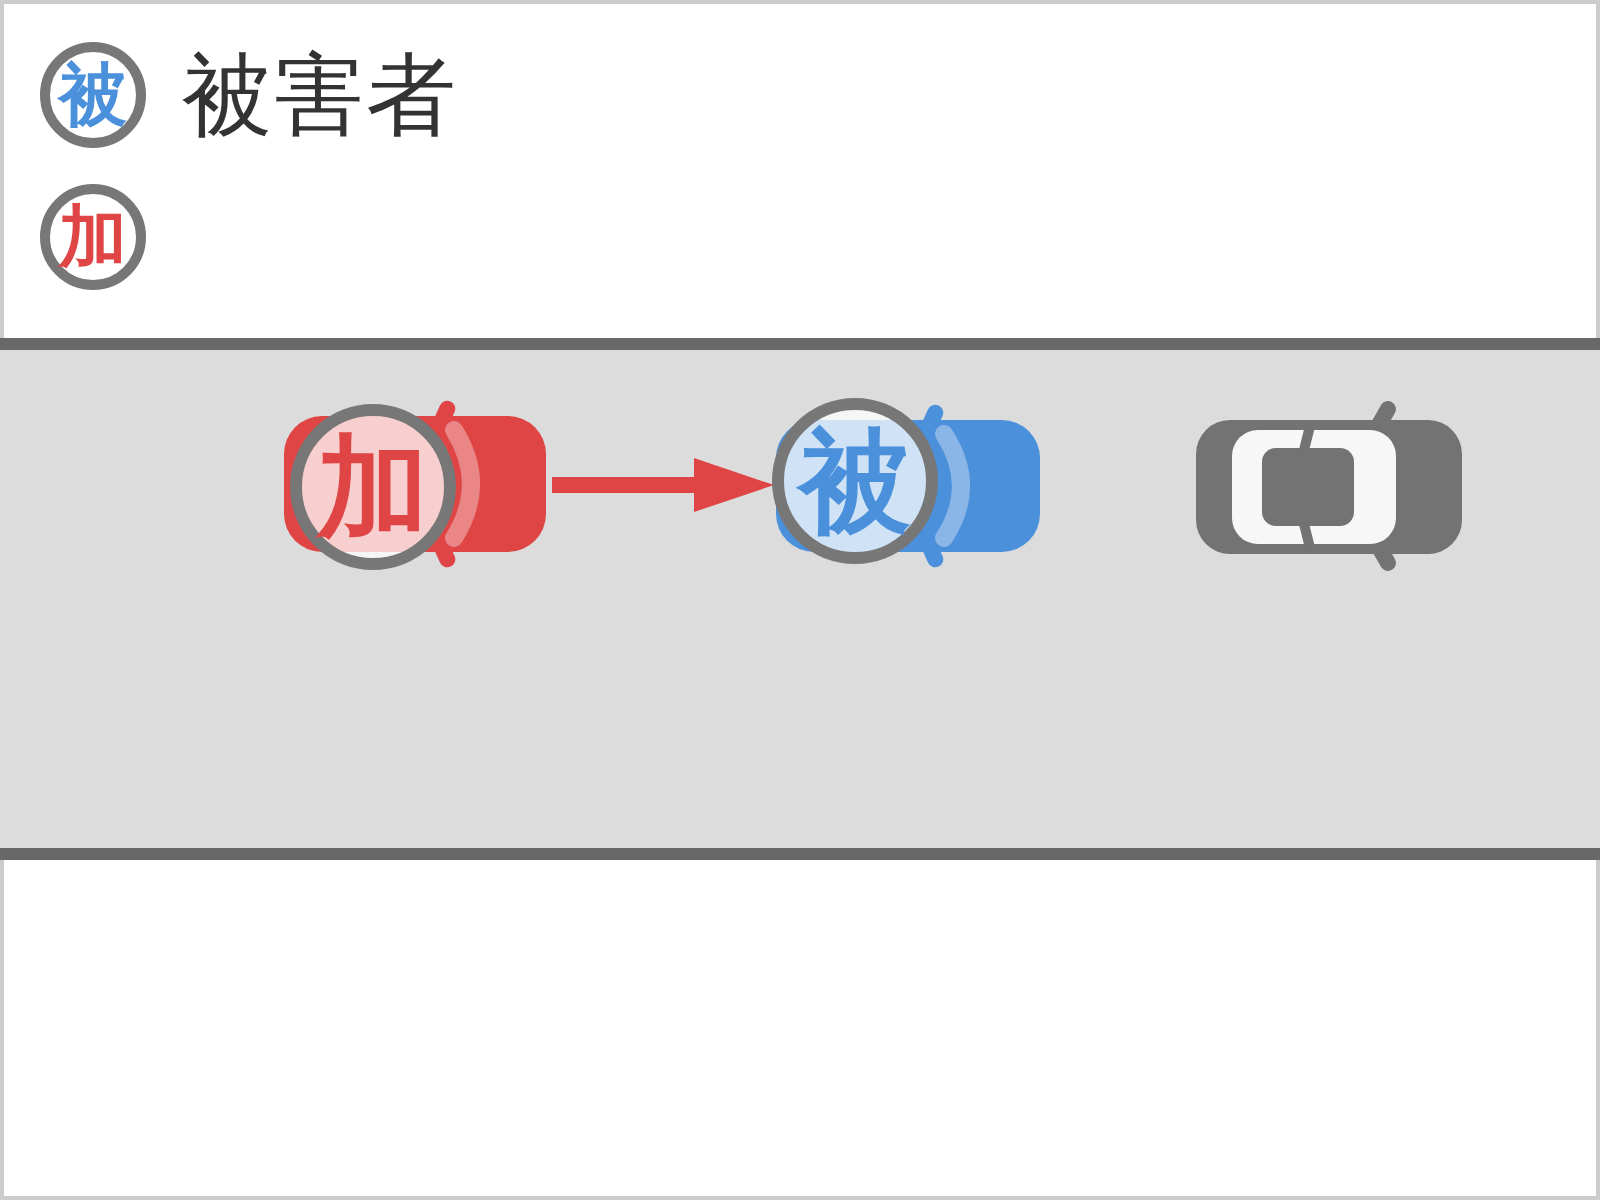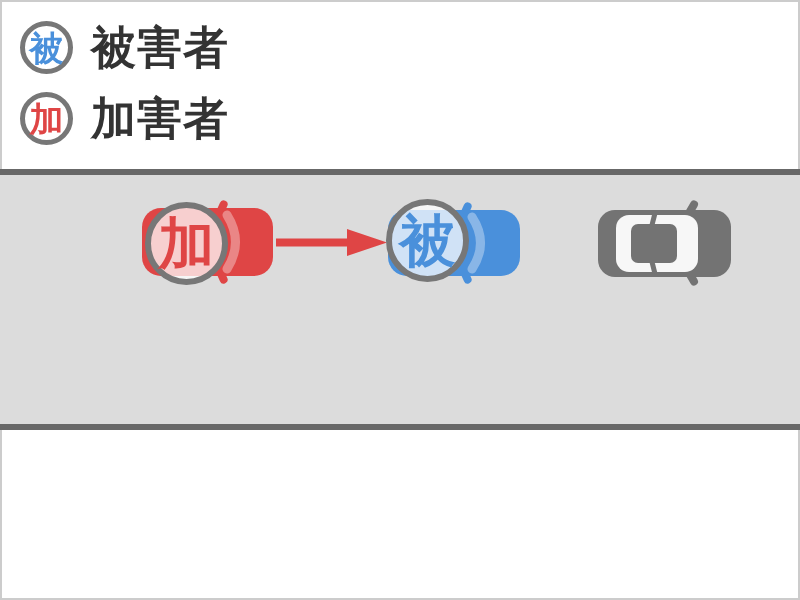--- a/index.html
+++ b/index.html
@@ -22,21 +22,21 @@
   .legend-row{position:absolute;left:20px;display:flex;align-items:center;gap:18px;}
   .legend-row.row1{top:21px;}
   .legend-row.row2{top:92px;}
   .legend-badge{
     width:53px;height:53px;border:5px solid var(--badge-border);border-radius:50%;
     background:#fff;display:flex;align-items:center;justify-content:center;
     font-size:34px;font-weight:bold;line-height:1;
   }
   .legend-badge.victim{color:var(--blue);}
   .legend-badge.perp{color:var(--red);}
-  .legend-label{font-size:45px;font-weight:700;color:var(--text);line-height:53px;letter-spacing:1px;}
+  .legend-label{font-size:45px;font-weight:400;color:var(--text);line-height:53px;letter-spacing:1px;}
   
   .road{
     position:absolute;left:0;top:169px;width:800px;height:261px;
     background:var(--road-bg);
     border-top:6px solid var(--road-line);
     border-bottom:6px solid var(--road-line);
   }
   
   .car{position:absolute;}
   .car-red{left:142px;top:200px;}
@@ -67,21 +67,20 @@
     <div class="legend-badge victim">
       <span>被</span>
     </div>
     <div class="legend-label">被害者</div>
   </div>
 
   <div class="legend-row row2">
     <div class="legend-badge perp">
       <span>加</span>
     </div>
-    <div class="legend-label">加害者</div>
   </div>
 
   <div class="road"></div>
 
   <svg class="car car-red" width="131" height="84" viewBox="0 0 131 84">
     <rect class="fill-red" x="76" y="0" width="8" height="16" rx="4" transform="rotate(24 80 8)"></rect>
     <rect class="fill-red" x="76" y="68" width="8" height="16" rx="4" transform="rotate(-24 80 76)"></rect>
     <rect class="fill-red" x="0" y="8" width="131" height="68" rx="19"></rect>
     <path class="windshield" d="M85 15 Q102 42 85 69"></path>
   </svg>

